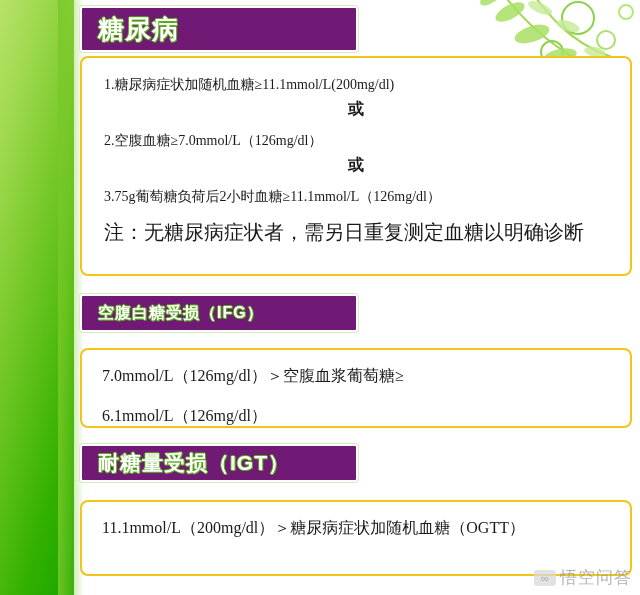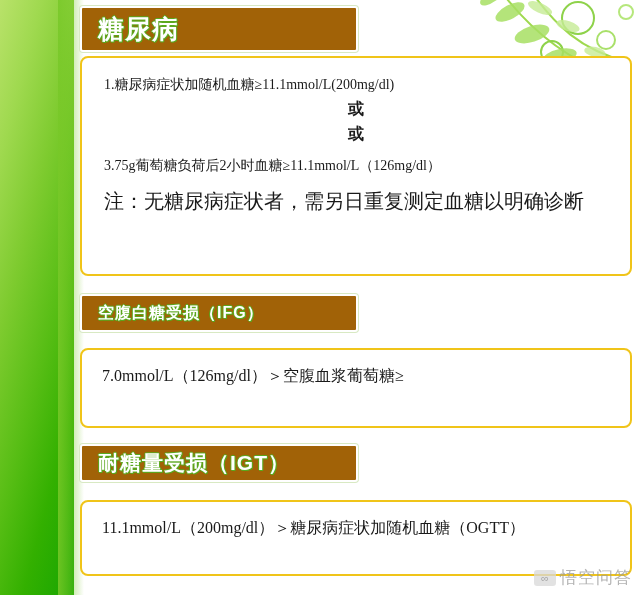--- a/index.html
+++ b/index.html
@@ -50,21 +50,21 @@
   .main {
     position: absolute;
     left: 74px;
     top: 0;
     width: 566px;
     height: 595px;
   }
   
   .title-pill {
     position: absolute;
-    background: #a16207;
+    background: #701a75;
     border: 2px solid #ffffff;
     box-shadow: 0 0 0 1px #d8e9c3;
     border-radius: 3px;
     display: flex;
     align-items: center;
     padding: 0 16px;
     box-sizing: border-box;
   }
   .title-pill span {
     color: #ffffff;
@@ -179,30 +179,32 @@
   </svg>
 
   <div class="main">
 
     <div class="title-pill pill-1">
       <span>糖尿病</span>
     </div>
     <div class="card card-1">
       <div class="line">1.糖尿病症状加随机血糖≥11.1mmol/L(200mg/dl)</div>
       <div class="or">或</div>
+      <div class="line">2.空腹血糖≥7.0mmol/L（126mg/dl）</div>
       <div class="or">或</div>
       <div class="line">3.75g葡萄糖负荷后2小时血糖≥11.1mmol/L（126mg/dl）</div>
       <div class="note">注：无糖尿病症状者，需另日重复测定血糖以明确诊断</div>
     </div>
 
     <div class="title-pill pill-2">
       <span>空腹白糖受损（IFG）</span>
     </div>
     <div class="card card-2">
       <div class="line">7.0mmol/L（126mg/dl）＞空腹血浆葡萄糖≥</div>
+      <div class="line">6.1mmol/L（126mg/dl）</div>
     </div>
 
     <div class="title-pill pill-3">
       <span>耐糖量受损（IGT）</span>
     </div>
     <div class="card card-3">
       <div class="line">11.1mmol/L（200mg/dl）＞糖尿病症状加随机血糖（OGTT）</div>
     </div>
 
   </div>

